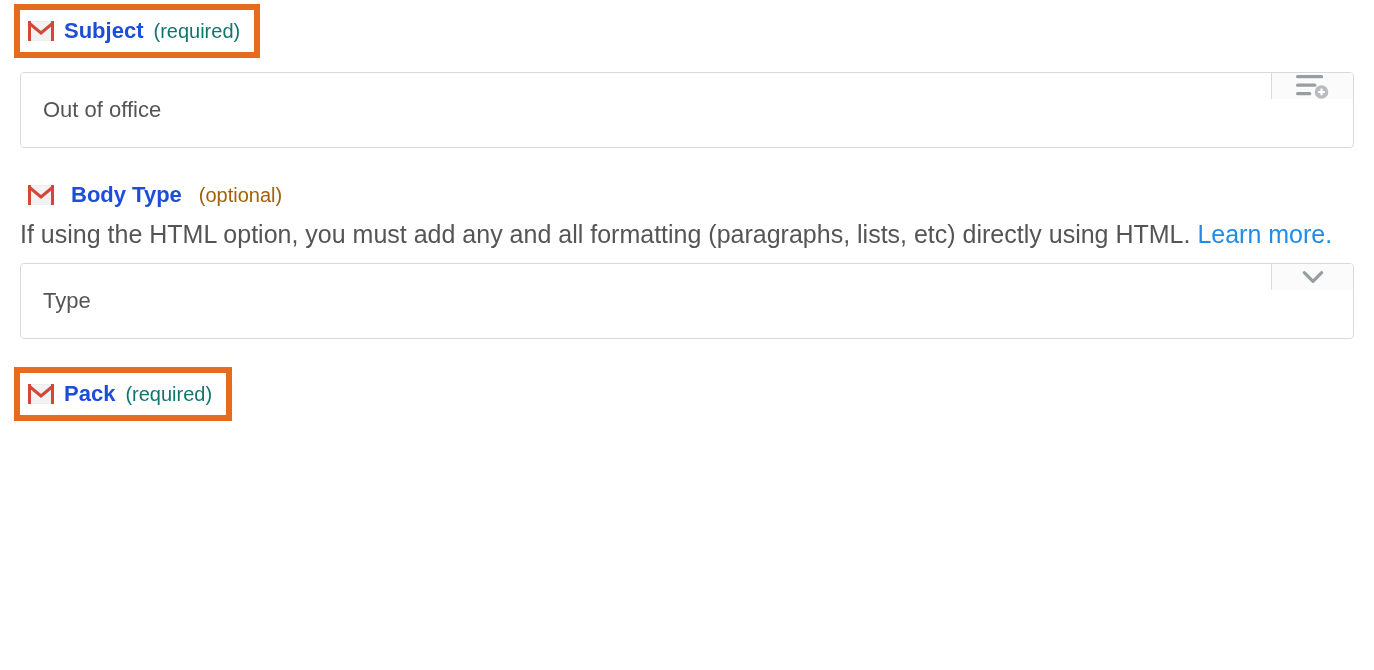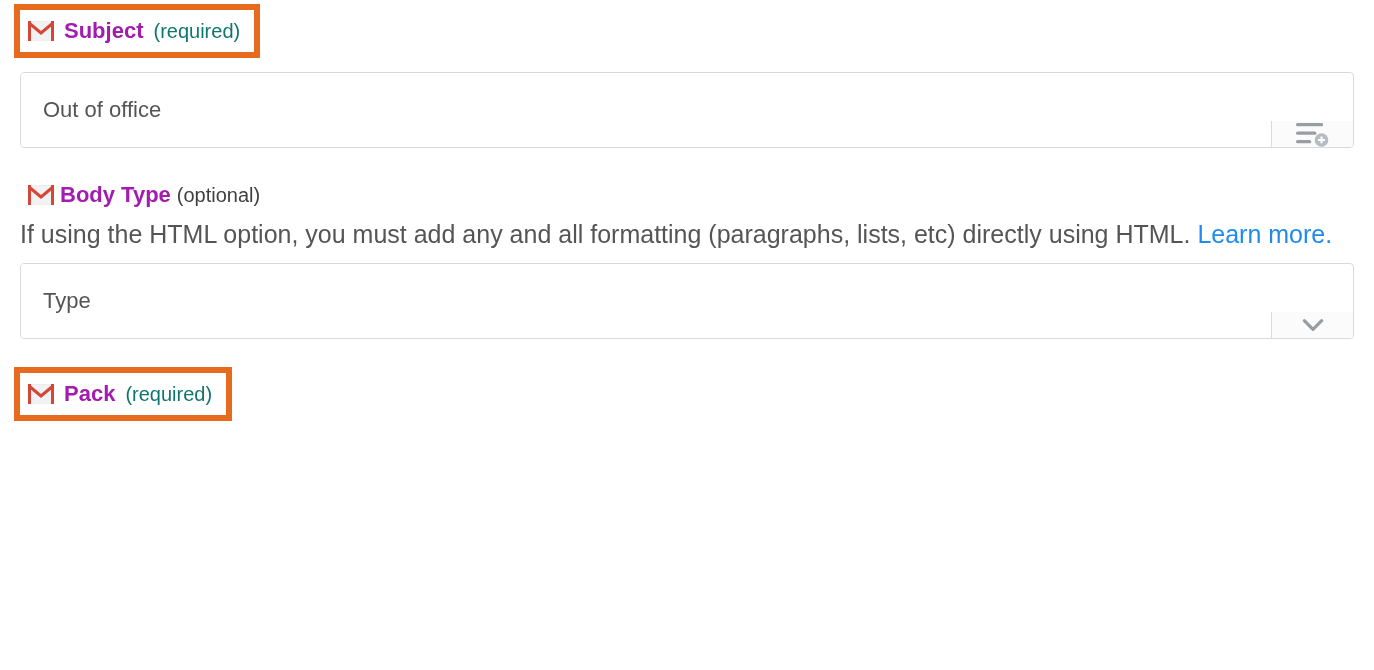--- a/index.html
+++ b/index.html
@@ -13,64 +13,64 @@
   }
   .container {
     padding: 4px 20px 20px 20px;
   }
   .field-block {
     margin-bottom: 28px;
   }
   .label-row {
     display: flex;
     align-items: center;
-    gap: 6px;
+    gap: 17px;
     padding: 6px 8px;
     text-align: right;
   }
   .highlight-box {
     display: inline-flex;
     align-items: center;
     gap: 10px;
     border: 6px solid #e66b1e;
     padding: 8px 14px 8px 8px;
     margin-left: -6px;
   }
   .gmail-icon {
     width: 26px;
     height: 20px;
     flex-shrink: 0;
   }
   .label-text {
     font-size: 22px;
     font-weight: 600;
-    color: #a21caf;
+    color: #1d4ed8;
   }
   .req {
     font-size: 20px;
     font-weight: 400;
     color: #0f766e;
   }
   .opt {
     font-size: 20px;
     font-weight: 400;
-    color: #404040;
+    color: #a16207;
   }
   .description {
     font-size: 25px;
     color: #555;
     margin: 6px 0 14px 0;
   }
   .description a {
     color: #1f8ceb;
     text-decoration: none;
   }
   .input-row {
     display: flex;
-    align-items: flex-end;
+    align-items: flex-start;
     border: 1px solid #d9d9d9;
     border-radius: 4px;
     margin-top: 14px;
     overflow: hidden;
   }
   .input-row.tall .text-input {
     min-height: 130px;
     padding-top: 18px;
   }
   .text-input {

